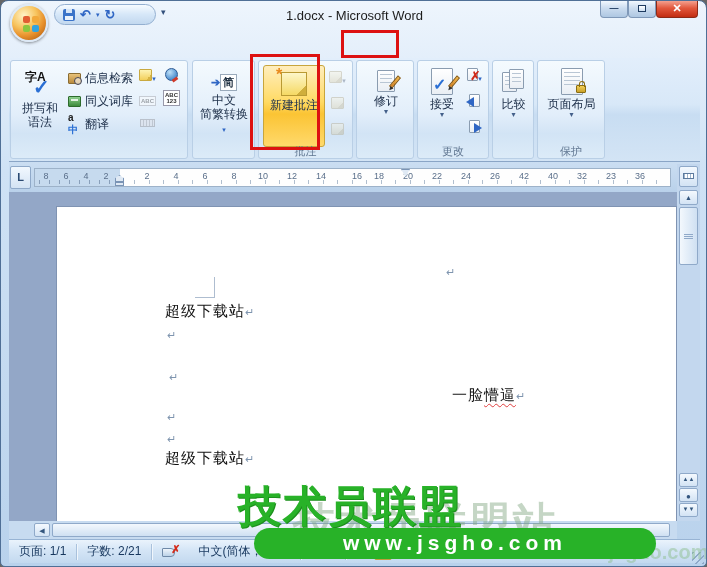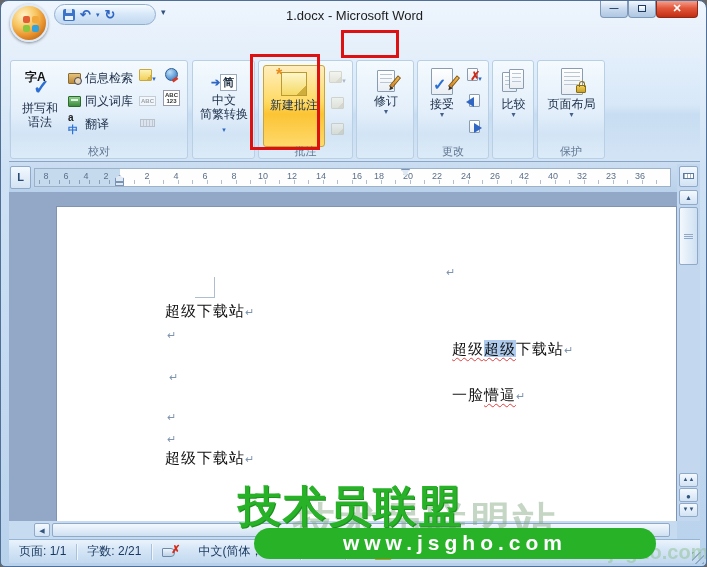--- a/index.html
+++ b/index.html
@@ -222,21 +222,20 @@
       </div>
       <div class="miniic grayed" style="left:128px;top:28px">
         <span class="abc123"><span>ABC</span></span>
       </div>
       <div class="miniic" style="left:152px;top:28px">
         <span class="abc123"><span>ABC</span><br><span>123</span></span>
       </div>
       <div class="miniic grayed" style="left:128px;top:52px">
         <span class="kbic"></span>
       </div>
-      <div class="glabel">校对</div>
     </div>
 
     <div class="group" style="left:183px;width:63px">
       <div class="bigbtn" style="left:3px;top:4px;width:56px;height:88px">
         <div style="margin-top:6px">
           <span class="jianarr">➔</span><span class="jianic">简</span>
         </div>
         <div class="blbl"><span>中文</span><br><span>简繁转换</span> <span class="ddsm">▾</span></div>
       </div>
     </div>
@@ -379,23 +378,20 @@
       <div class="pline" style="left:110px;top:222px">
         <span class="pilcrow">↵</span>
       </div>
       <div class="pline" style="left:108px;top:242px">
         <span>超级下载站</span><span class="pilcrow">↵</span>
       </div>
 
       <div class="pline" style="left:389px;top:55px">
         <span class="pilcrow">↵</span>
       </div>
-      <div class="pline" style="left:395px;top:133px">
-        <span class="wavy"><span>超级</span><span class="sel">超级</span></span><span>下载站</span><span class="pilcrow">↵</span>
-      </div>
       <div class="pline" style="left:395px;top:179px">
         <span>一脸</span><span class="wavy">懵逼</span><span class="pilcrow">↵</span>
       </div>
     </div>
   </div>
 
   <div id="vscroll" class="abs">
     <div class="sbtn" id="rtoggle">
         <div class="rgl"></div>
       </div>

